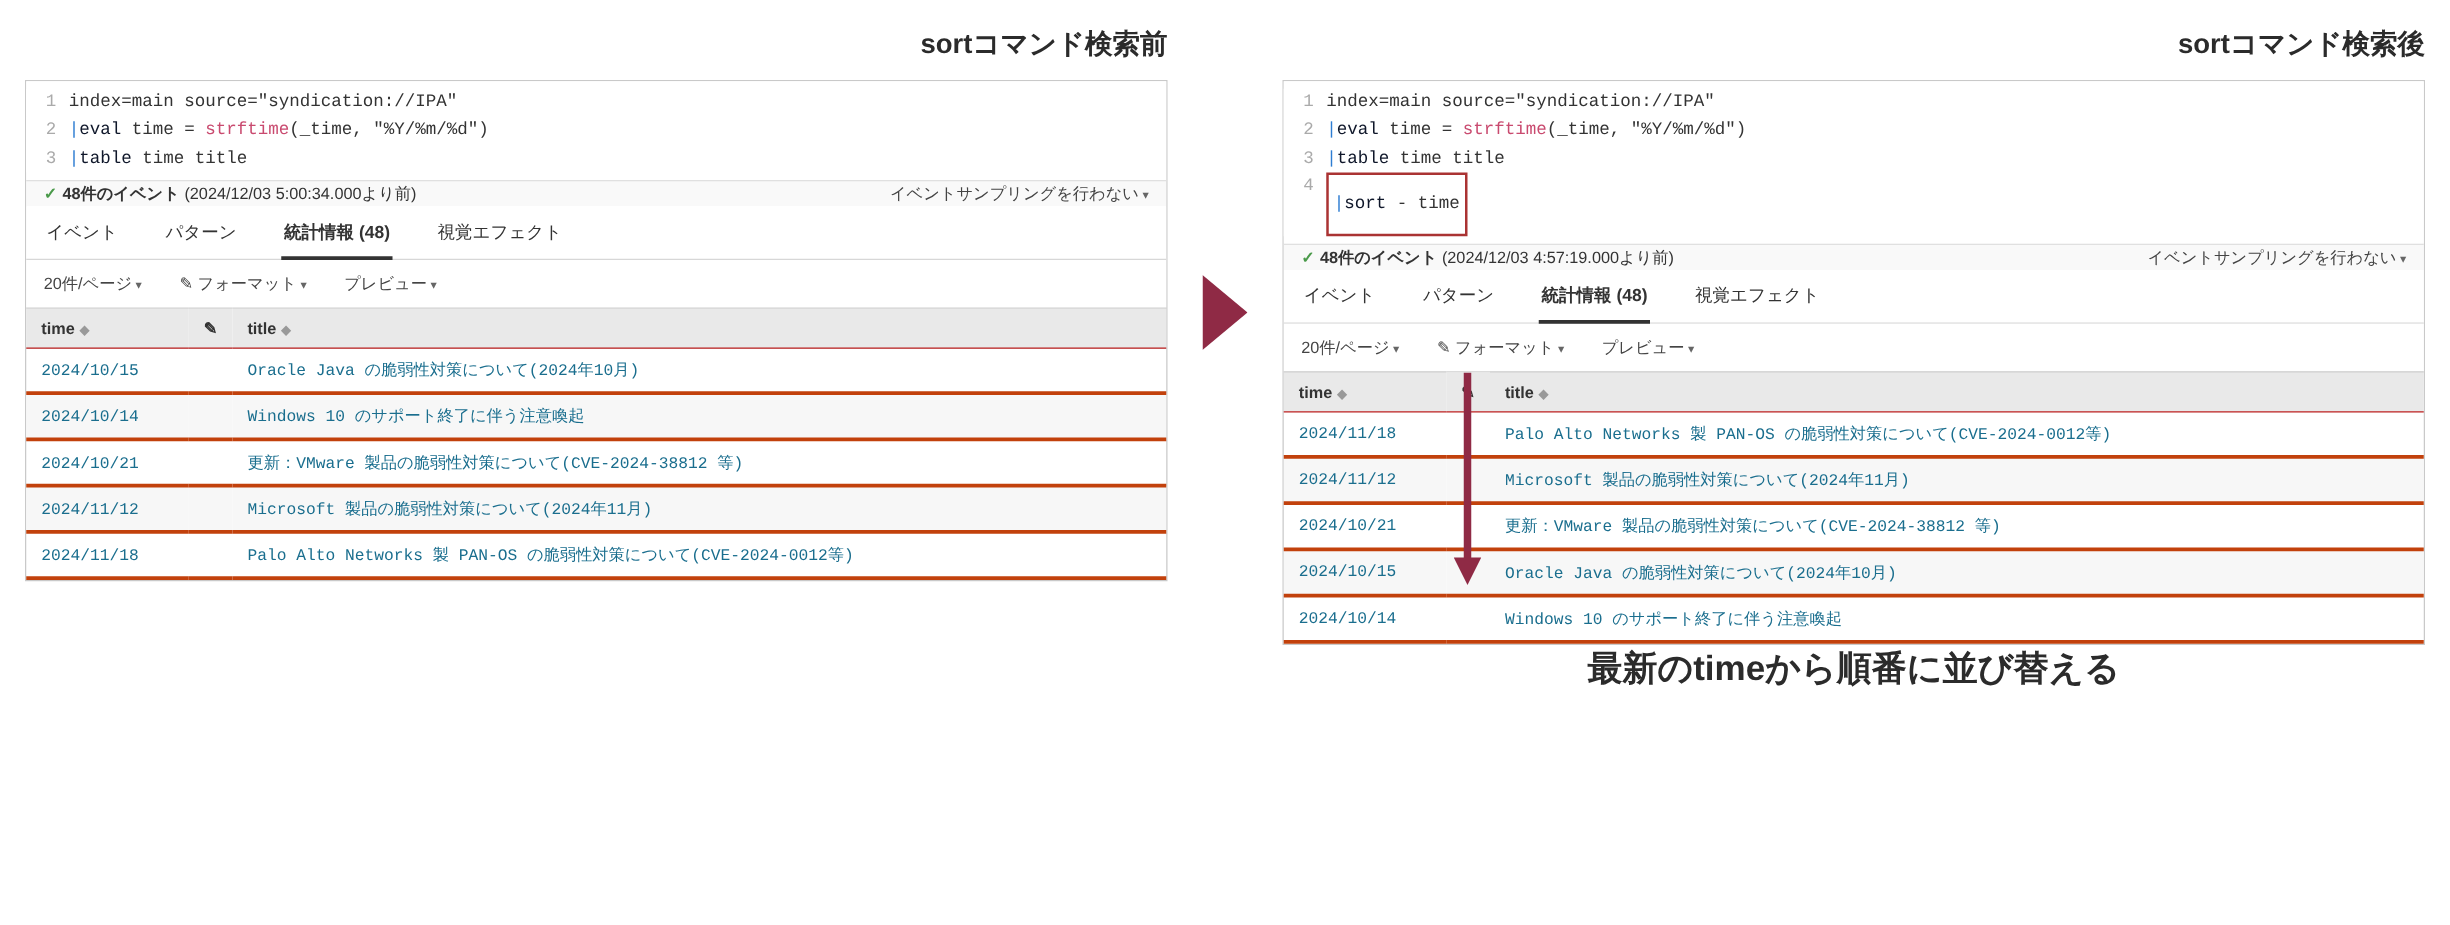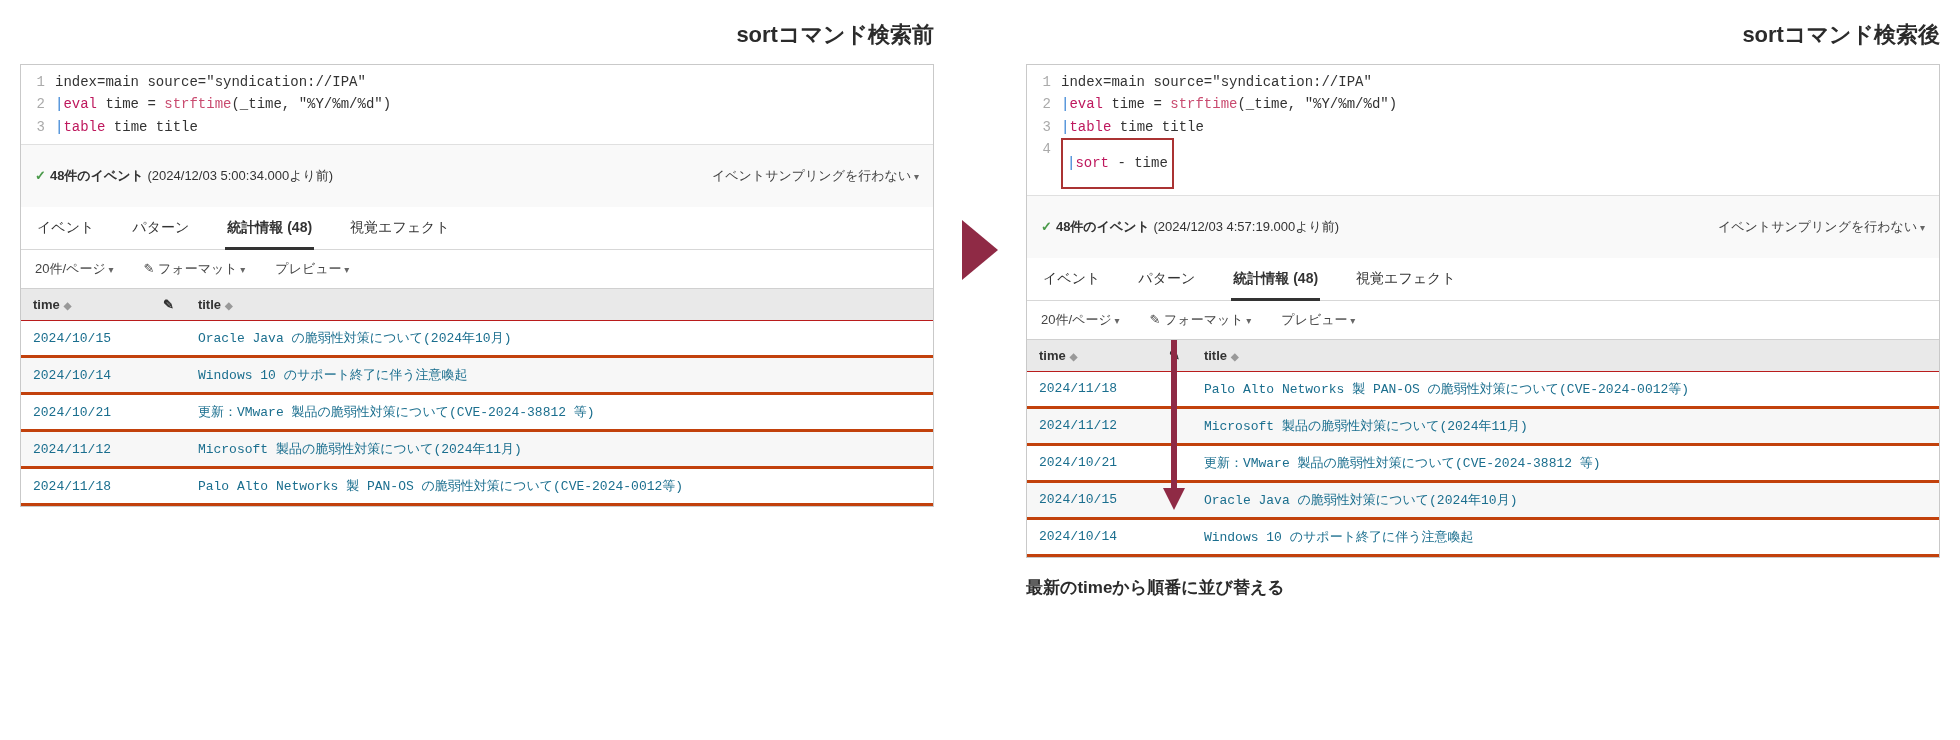--- a/index.html
+++ b/index.html
@@ -7,23 +7,23 @@
 .wrap { display: flex; align-items: flex-start; gap: 24px; padding: 20px 20px; }
 .panel-col { flex: 1; min-width: 0; }
 .panel-title { font-size: 22px; font-weight: 700; color: #2b2b2b; text-align: right; margin-bottom: 14px; }
 .panel { border: 1px solid #c9c9c9; background: #fff; }
 .code-area { background: #fff; font-family: Consolas, "Courier New", monospace; font-size: 14px; line-height: 1.6; padding: 6px 0; }
 .code-line { display: flex; }
 .lineno { width: 34px; text-align: right; padding-right: 10px; color: #aaa; user-select: none; background: #fff; }
 .code { white-space: pre; }
 .fn { color: #c94a6f; }
 .pipe { color: #2d7dd2; }
-.cmd { color: #be185d; }
+.cmd { color: #0f172a; }
 .highlight-box { display:inline-block; border: 2px solid #a33; padding: 12px 4px; }
-.status-bar { display: flex; align-items: center; gap: 40px; padding: 22px 14px; font-size: 13px; border-top: 1px solid #e0e0e0; background:#f9f9f9; }
+.status-bar { display: flex; align-items: center; gap: 40px; padding: 1px 14px; font-size: 13px; border-top: 1px solid #e0e0e0; background:#f9f9f9; }
 .sampling-toggle { margin-left: auto; }
 .check { color: #4a9a4a; margin-right: 4px; font-weight: bold; }
 .status-text b { font-weight: 700; }
 .caret::after{content:" ▾"; font-size:10px; color:#666;}
 .tabs { display: flex; gap: 34px; padding: 0 14px; border-bottom: 1px solid #d7d7d7; background:#fff; }
 .tab { padding: 12px 2px 10px; font-size: 14px; color: #333; cursor: pointer; }
 .tab.active { font-weight: 700; border-bottom: 3px solid #333; margin-bottom: -1px; }
 .tab-count { font-weight: 700; }
 .controls-row { display: flex; align-items: flex-start; gap: 30px; padding: 10px 14px; background: #fff; }
 .control { color: #444; font-size: 13px; }
@@ -31,21 +31,21 @@
 .table { width: 100%; border-collapse: collapse; font-size: 13px; }
 .table th { background: #e9e9e9; text-align: left; font-weight: 600; padding: 8px 12px; border-top: 1px solid #d0d0d0; border-bottom: 1px solid #b91c1c; color: #333; }
 .table td { padding: 8px 12px; border-bottom: 3px solid #c2410c; }
 .table tr:nth-child(even) td { background: #f7f7f7; }
 .sort-ico { color: #999; font-size: 10px; margin-left: 4px; }
 .mono { font-family: Consolas, "Courier New", monospace; font-size: 13px; }
 .linkish { color: #1a6e8e; font-family: Consolas, "Courier New", monospace; font-size: 13px; }
 .time-col { width: 130px; color: #1a6e8e; }
 .edit-col { width: 30px; text-align:center; color:#555; font-weight:bold;}
 .arrow-col { width: 44px; display: flex; flex-direction: column; justify-content: center; align-items: center; padding-top: 200px; }
-.bottom-note { font-size: 17px; font-weight: 700; color: #2b2b2b; margin-top: 18px; }
+.bottom-note { font-size: 28px; font-weight: 700; color: #2b2b2b; text-align: center; margin-top: 0; }
 .down-arrow-cell { position: relative; }
 .down-arrow { position: absolute; left: 50%; transform: translateX(-50%); top: 0px; }
 svg { display:block; }
 </style>
 </head>
 <body>
 
 <div class="wrap">
 
   <div class="panel-col">

